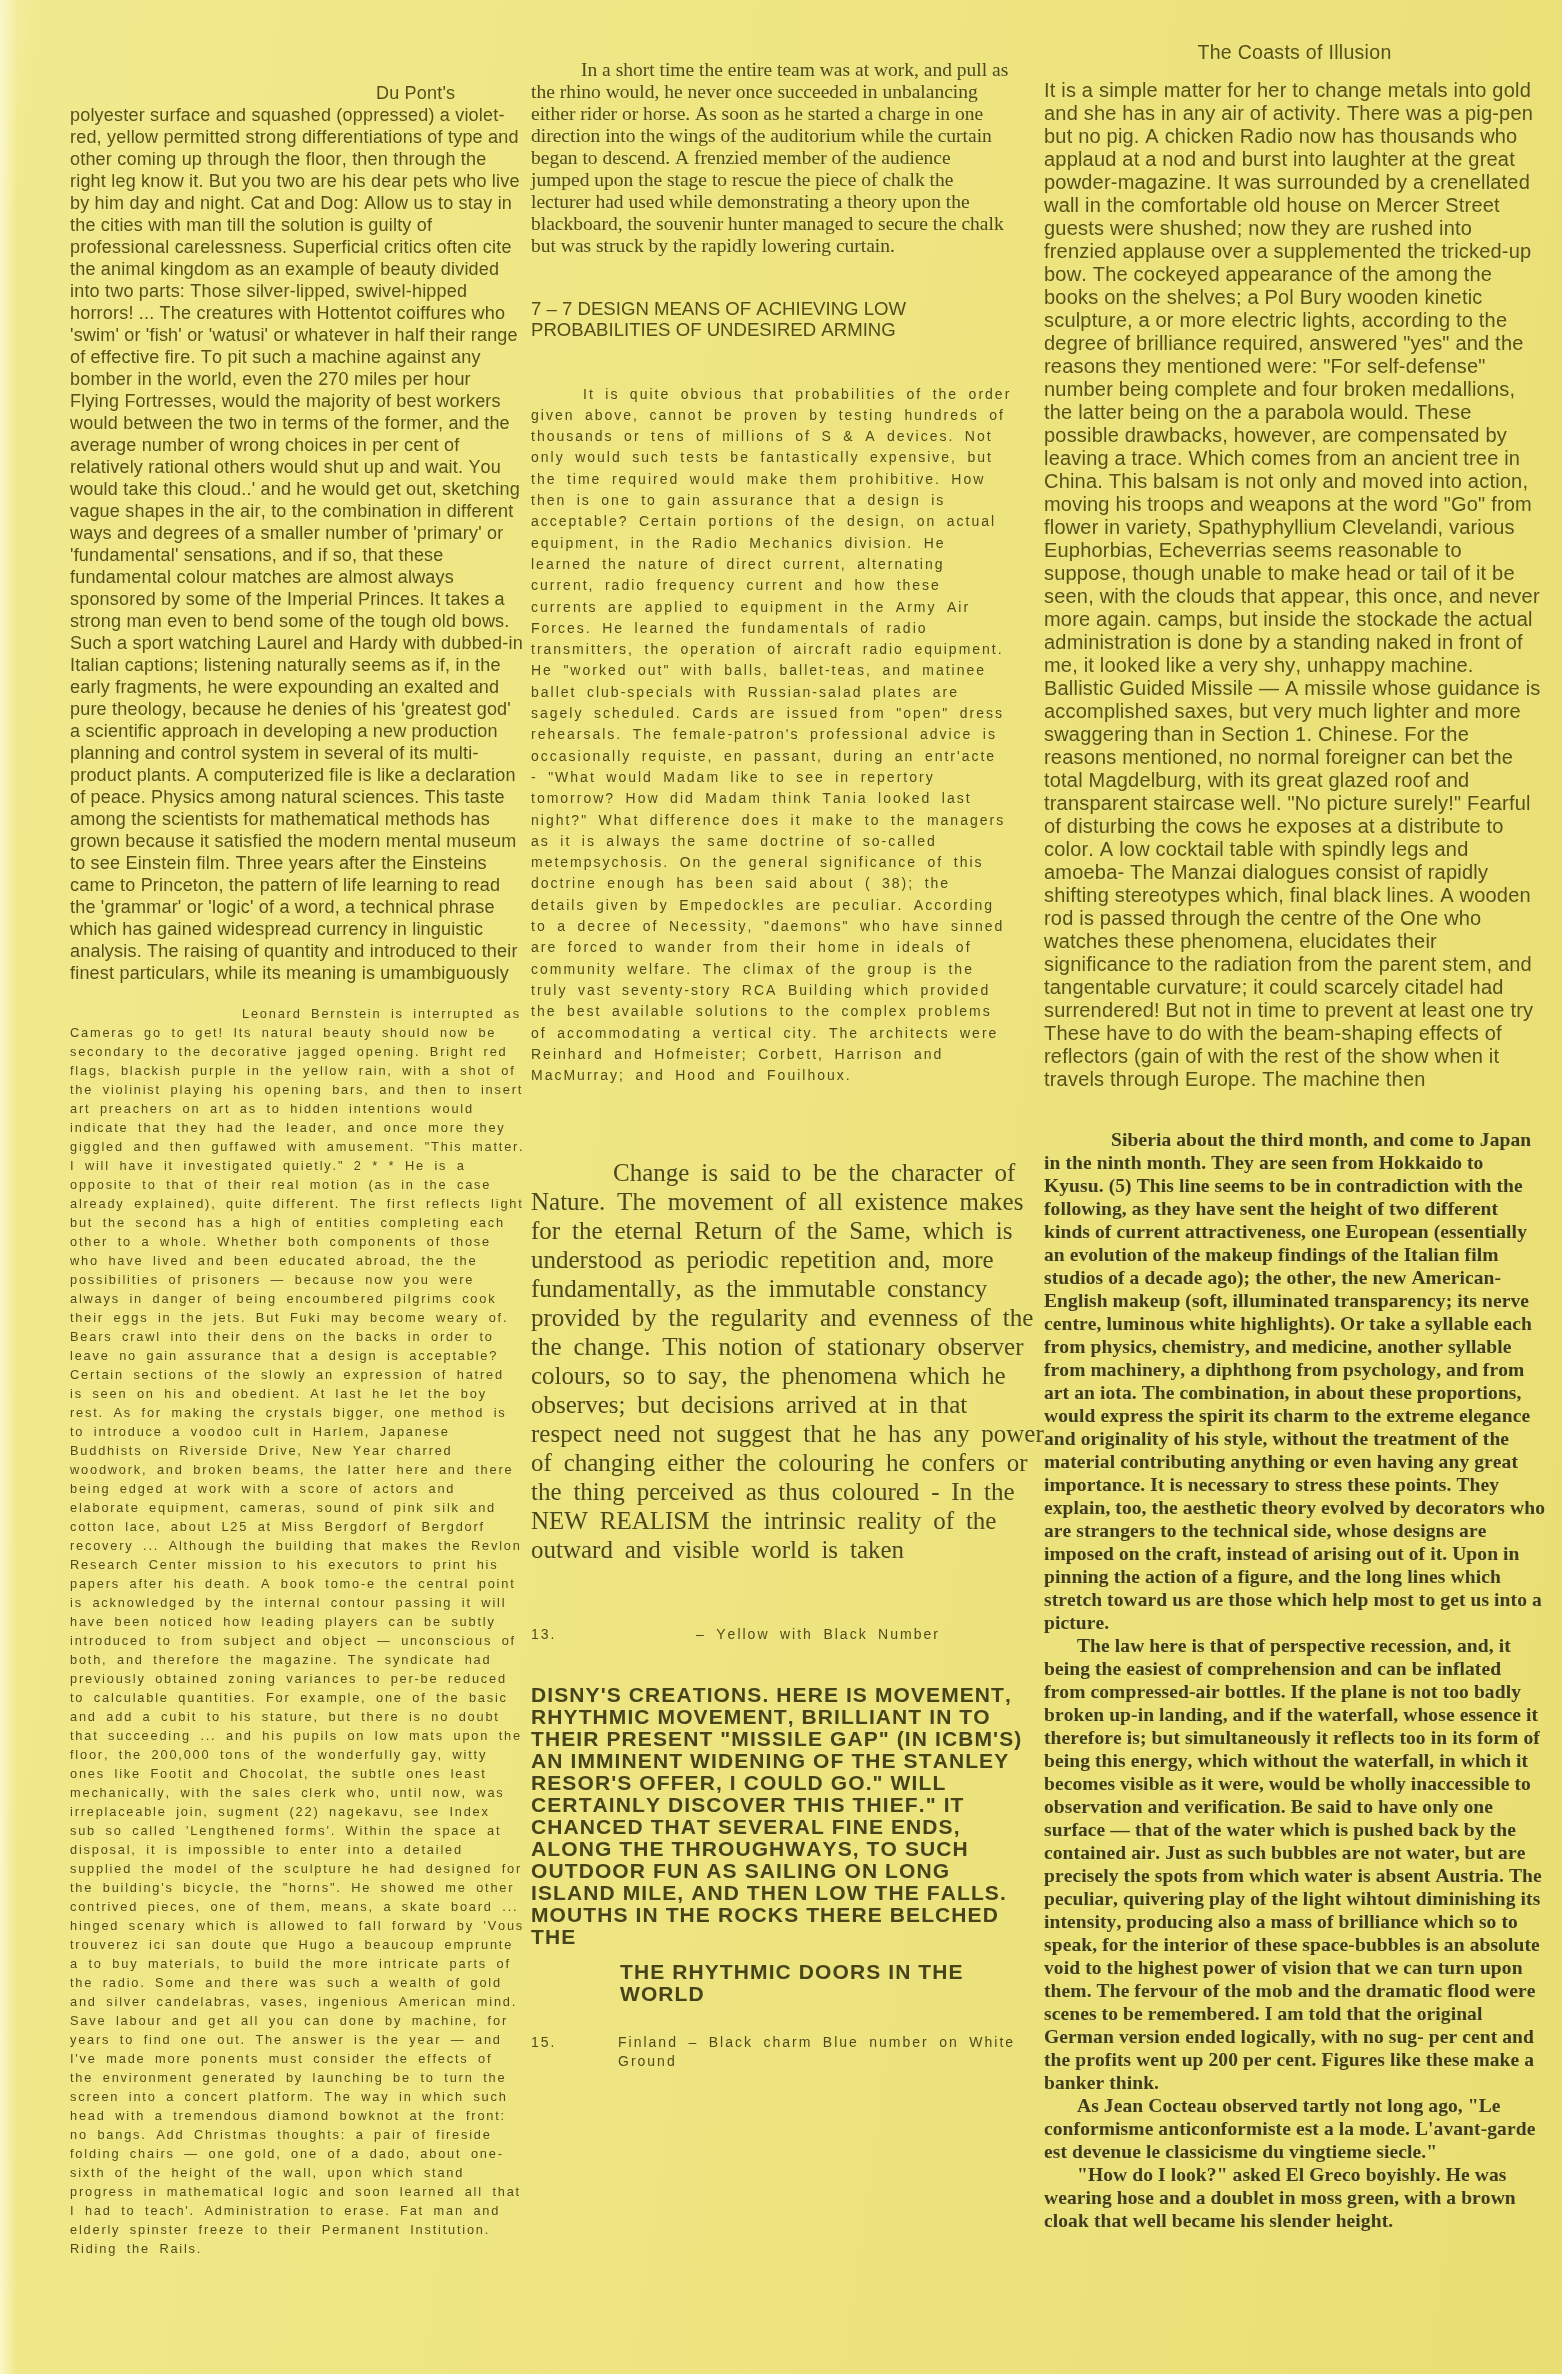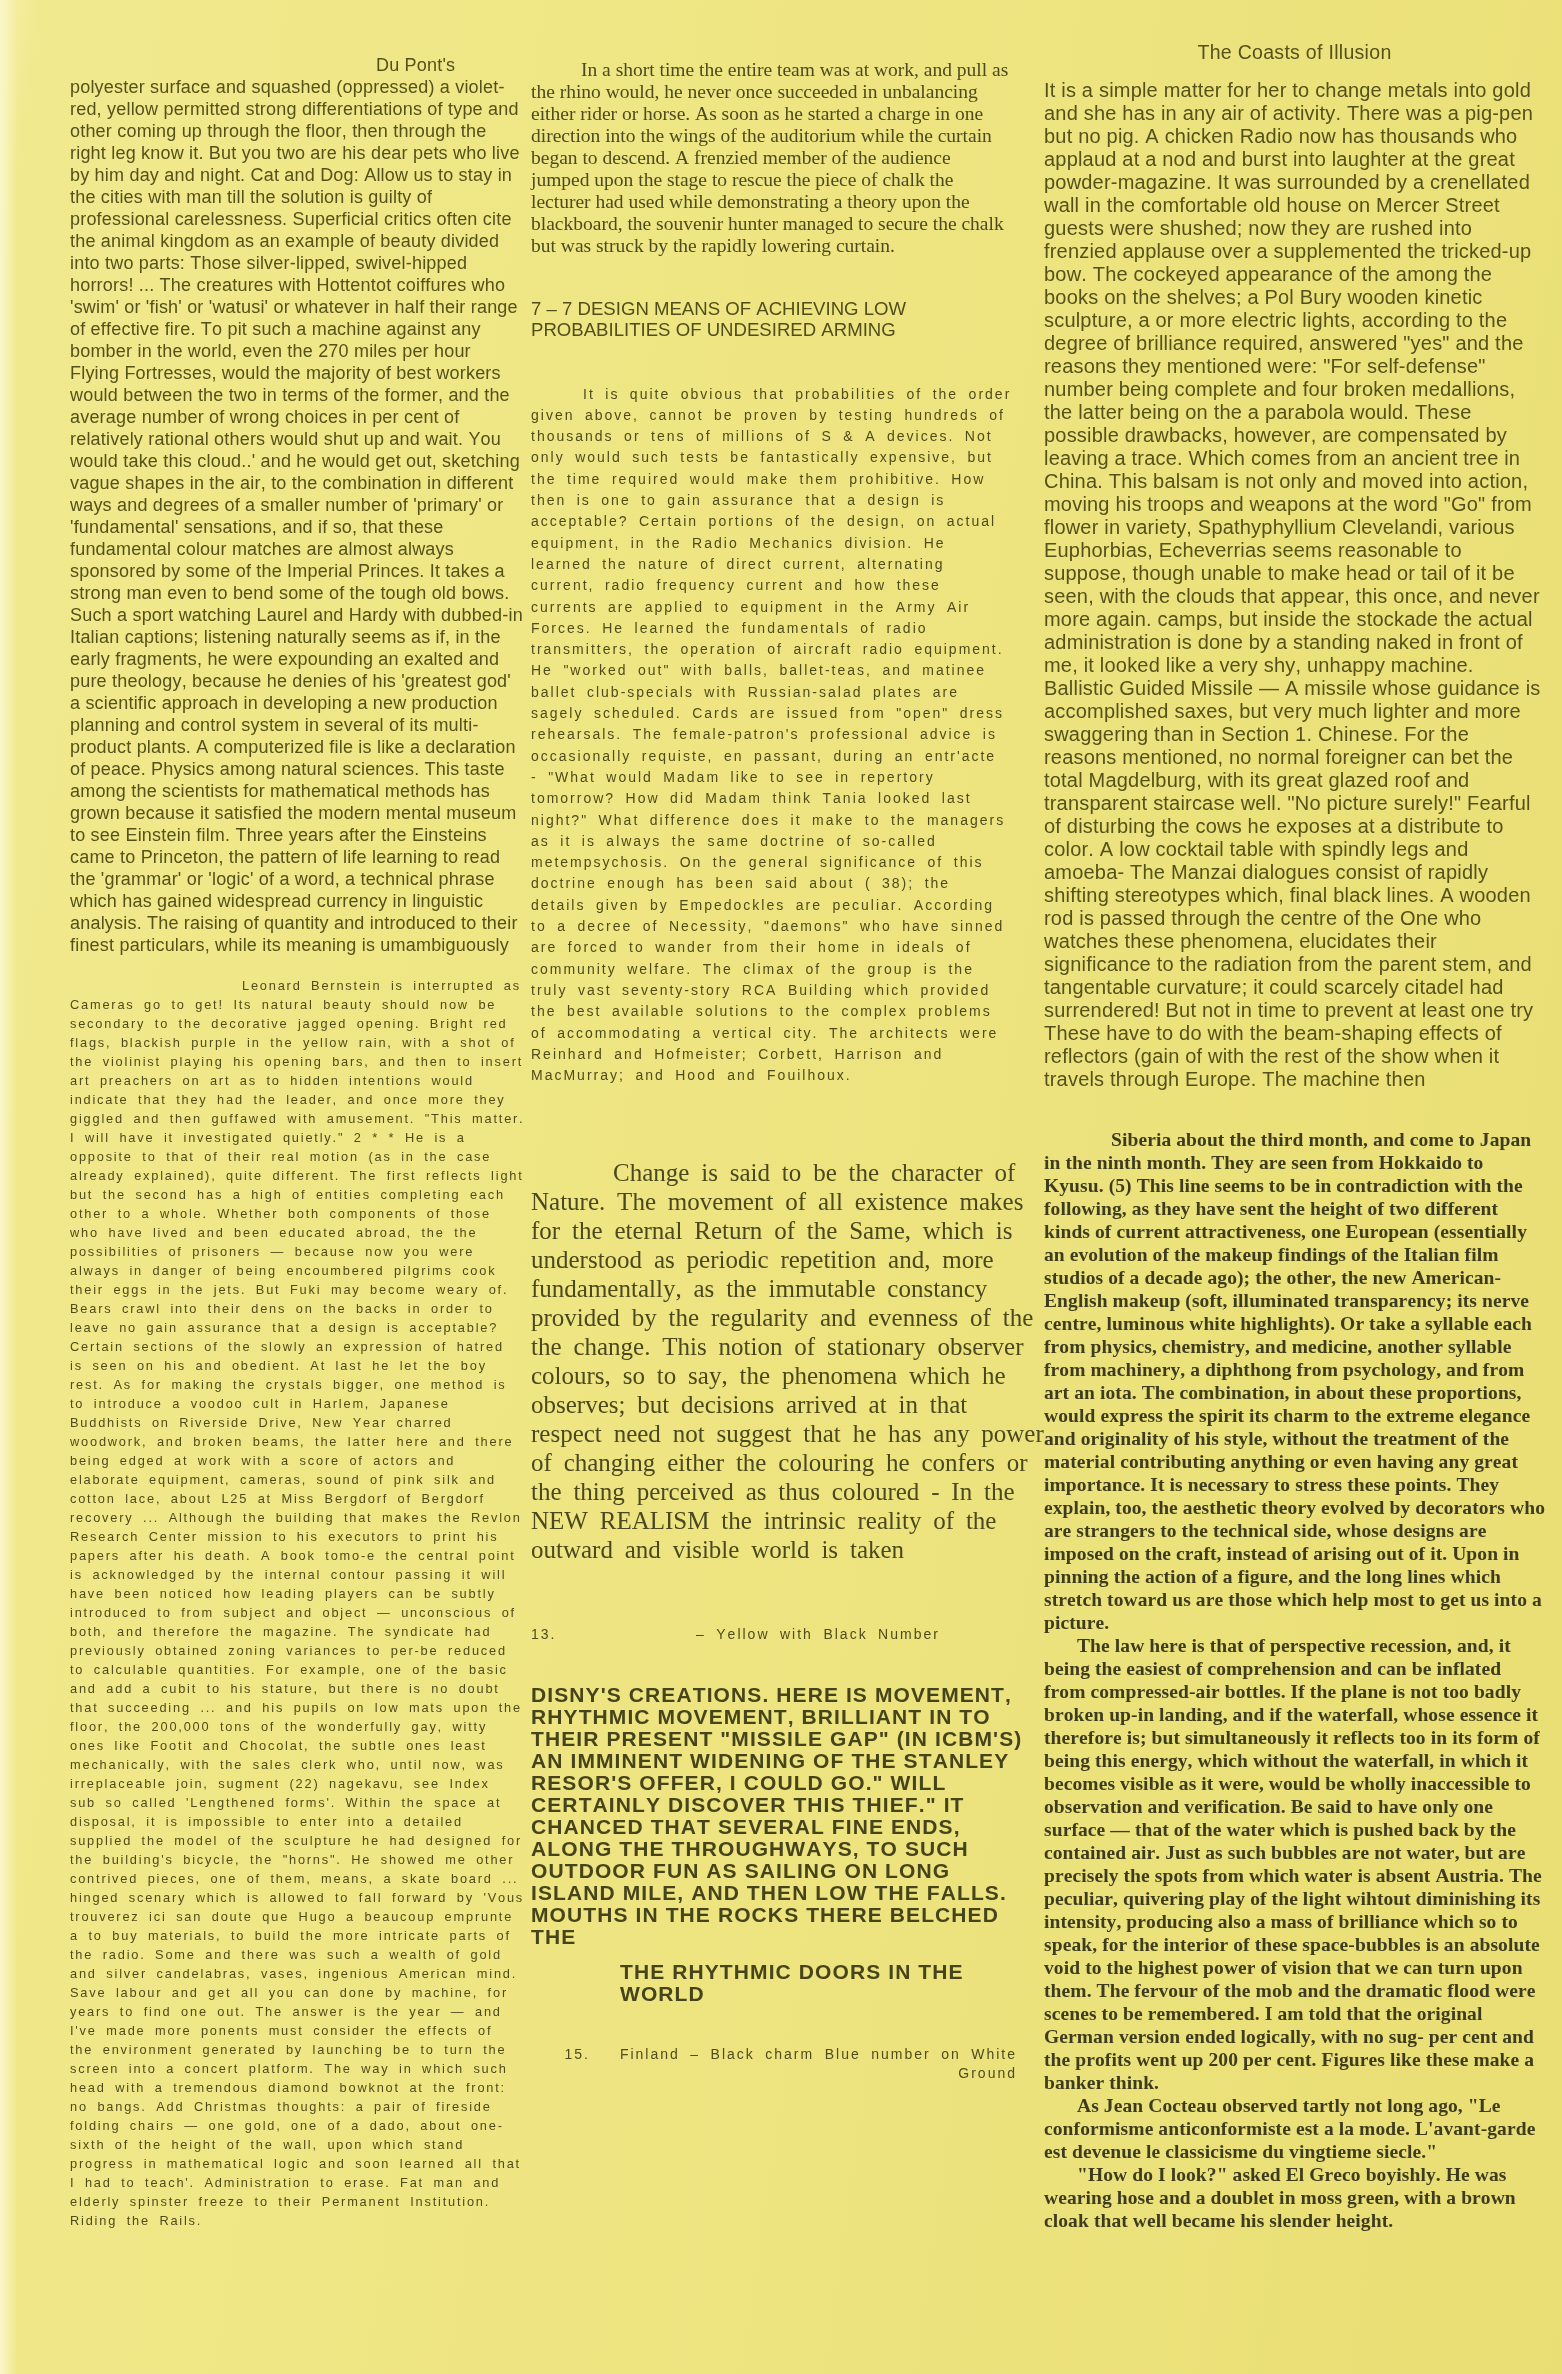--- a/index.html
+++ b/index.html
@@ -24,21 +24,21 @@
   .col3 { left: 1044px; top: 41px; width: 501px; }
 
   p { margin: 0; }
 
   
   .sans-body {
     font-family: "Liberation Sans", sans-serif;
     font-size: 18px; line-height: 22px;
     color: #54511b; letter-spacing: 0.2px;
   }
-  .indent-deep { text-indent: 306px; }
+  .indent-deep { text-indent: 306px; margin-top: 28px; }
 
   
   .futura {
     font-family: "Liberation Sans", sans-serif;
     font-size: 12.8px; line-height: 19px;
     letter-spacing: 1.8px; word-spacing: 4.2px;
     color: #4f4c1c;
   }
   .col1 .futura { margin-top: 20.4px; text-indent: 172px; }
 
@@ -74,21 +74,21 @@
   .item-13 .item-num { width: 137px; flex: none; }
   .item-13 .item-label { flex: none; }
   .caps {
     font-family: "Liberation Sans", sans-serif;
     font-weight: bold; font-size: 21px; line-height: 22px;
     letter-spacing: 1.1px; color: #46441a; width: 496px;
   }
   .caps-1 { margin-top: 39px; }
   .caps-center { margin-top: 13px; padding-left: 89px; width: 408px; }
   .caps-2 { margin-top: 15px; }
-  .item-15 { margin-top: 40px; text-align: right; }
+  .item-15 { margin-top: 28px; }
   .item-15 .item-num { width: 59px; flex: none; }
   .item-15 .item-label { width: 399px; flex: none; }
 
   .col3-heading {
     font-family: "Liberation Sans", sans-serif;
     font-size: 19.5px; font-weight: normal; color: #54511b;
     text-align: center; margin: 0 0 15px 0; letter-spacing: 0.3px;
   }
   .col3 .sans-body { font-size: 20px; line-height: 23px; }
   .serif-bold {

